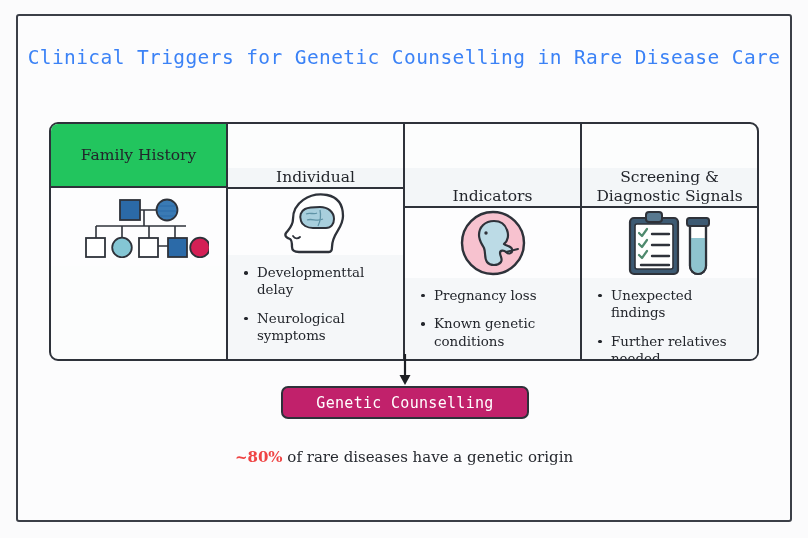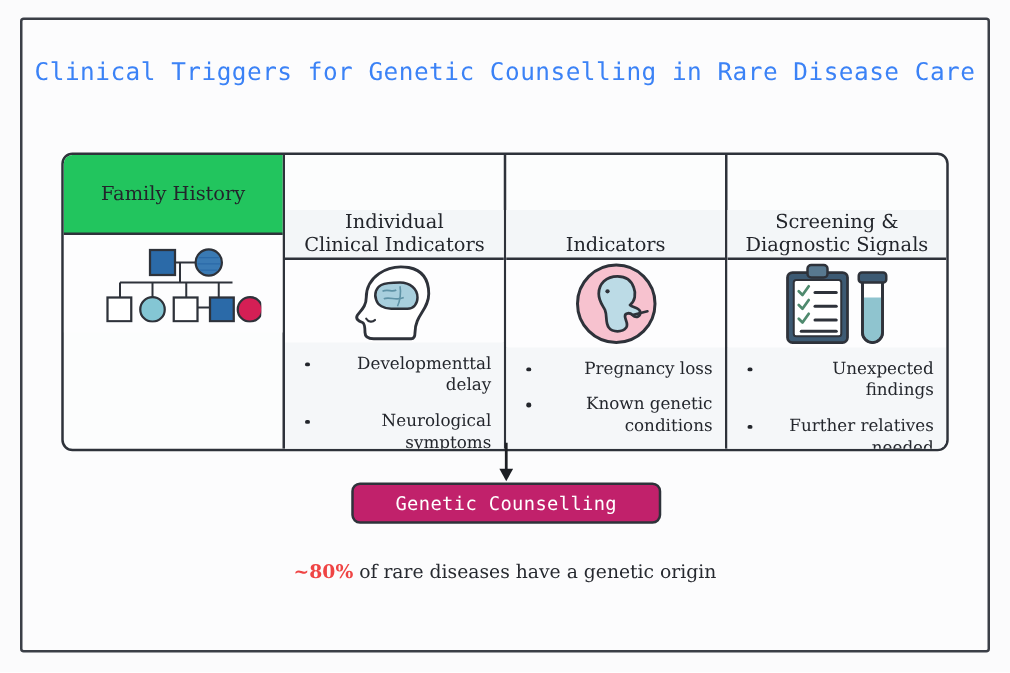--- a/index.html
+++ b/index.html
@@ -100,21 +100,20 @@
     flex: 1;
     padding: 9px 10px 6px 14px;
     background: #eef2f2;
   }
   .col-body.plain { background: #f5f7f9; }
 
   ul.bullets {
     list-style: none;
     margin: 0;
     padding: 0;
-    text-align: right;
   }
   ul.bullets li {
     position: relative;
     padding-left: 15px;
     margin-bottom: 11px;
     font-size: 13.4px;
     line-height: 1.30;
     color: #23262c;
   }
   ul.bullets li:before {
@@ -208,21 +207,21 @@
           <circle cx="53" cy="51.5" r="9.8" fill="#84c6d4" stroke="#2e323a" stroke-width="1.8"></circle>
           <rect x="70" y="42" width="19" height="19" fill="#ffffff" stroke="#2e323a" stroke-width="1.8"></rect>
           <rect x="99" y="42" width="19" height="19" fill="#2b6aa8" stroke="#2e323a" stroke-width="1.8"></rect>
           <circle cx="131" cy="51.5" r="9.8" fill="#d41f55" stroke="#2e323a" stroke-width="1.8"></circle>
         </svg>
       </div>
     </div>
 
     <div class="col">
       <div class="col-head plain">
-        <span><span>Individual</span><br><span>Clinical Indicators</span></span>
+        <span><span>Individual</span><br></span>
       </div>
       <div class="col-icon">
         <svg width="86" height="66" viewBox="0 0 86 66" aria-hidden="true">
           <path d="M54 6 C36 3 20 14 20 30 C20 37 16 40 13 44 C11 47 14 49 17 50 C19 51 19 55 19 58 C19 62 22 63 26 63 L56 63 C58 63 59 61 59 58 C59 44 70 40 70 27 C70 15 64 8 54 6 Z" fill="#ffffff" stroke="#2e323a" stroke-width="2.3" stroke-linejoin="round"></path>
           <path d="M32 20 C28 22 26 27 28 32 C29 36 34 39 40 39 L53 39 C58 39 61 35 61 30 C61 23 55 18 47 18 C41 18 36 18 32 20 Z" fill="#a8cfdd" stroke="#2e323a" stroke-width="2"></path>
           <path d="M33 25 C37 23 41 26 44 24" fill="none" stroke="#5f93a6" stroke-width="1.3"></path>
           <path d="M34 31 C39 29 44 33 50 30" fill="none" stroke="#5f93a6" stroke-width="1.3"></path>
           <path d="M47 21 C48 26 47 33 45 37" fill="none" stroke="#5f93a6" stroke-width="1.3"></path>
           <path d="M20 47 C22 50 25 50 27 48" fill="none" stroke="#2e323a" stroke-width="1.8" stroke-linecap="round"></path>
         </svg>

